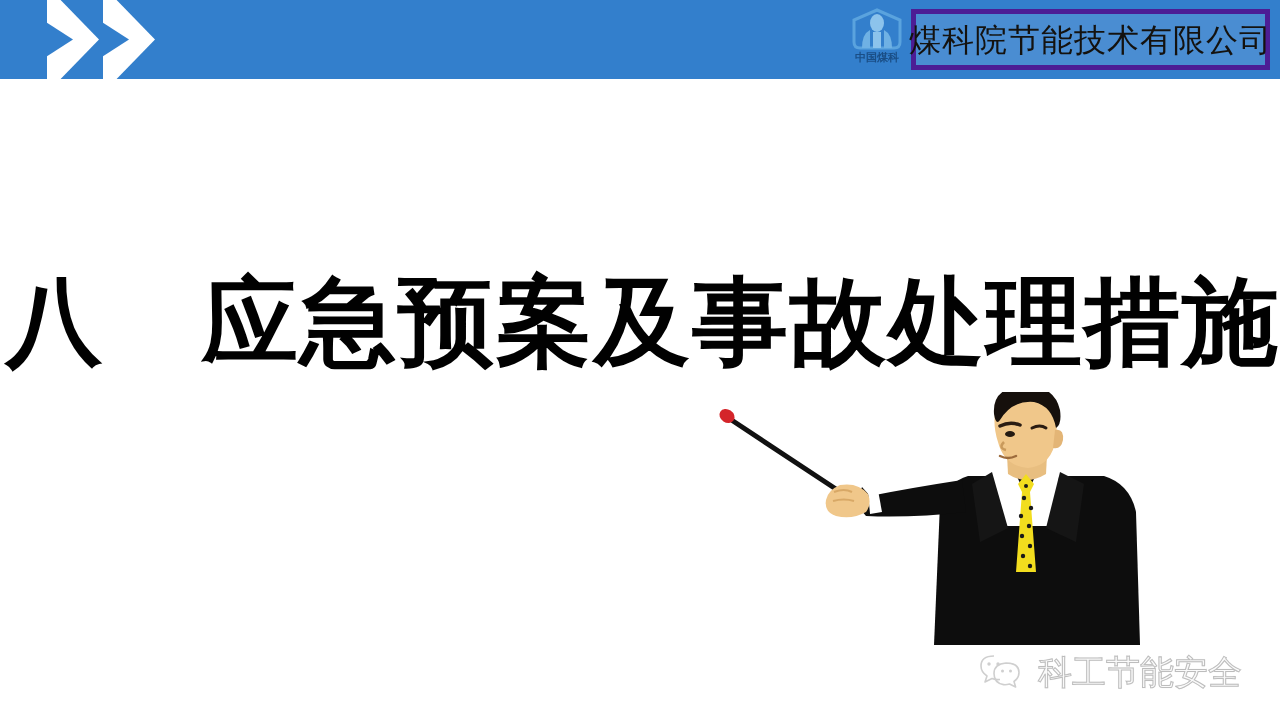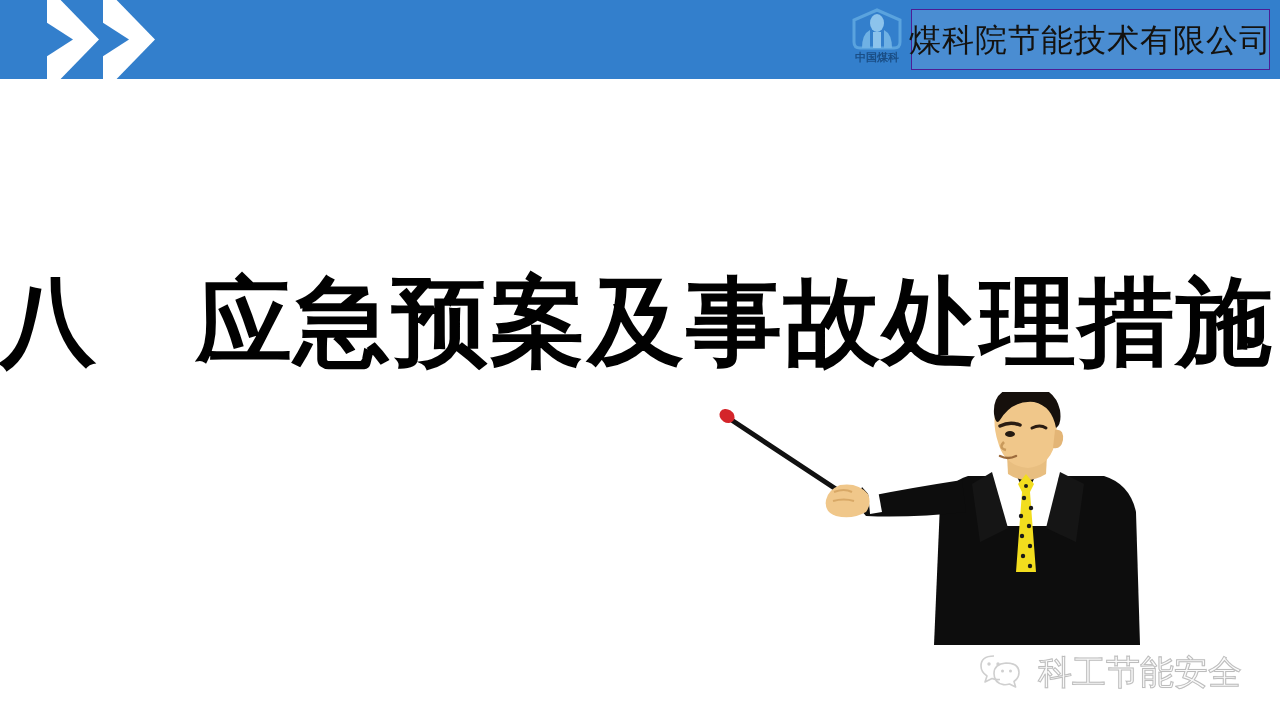--- a/index.html
+++ b/index.html
@@ -49,39 +49,40 @@
     color:#1A4E86;
     letter-spacing:0px;
     white-space:nowrap;
   }
 
   
   #company-box {
     position:absolute; left:911px; top:9px;
     width:359px; height:61px;
     background:#4A8DD2;
-    border:1px solid #4c1d95;
+    border:5px solid #4c1d95;
     display:flex;
     align-items:center;
     justify-content:center;
   }
   #company-name {
     font-family:"DejaVu Sans", sans-serif;
     font-size:32px;
     color:#14120F;
     letter-spacing:1px;
     white-space:nowrap;
     line-height:1;
   }
 
   
   #title-wrap {
     position:absolute; left:0; top:272px;
     width:1100px;
     text-align:right;
+    padding-left:6px;
   }
   #slide-title {
     font-family:"DejaVu Serif", serif;
     font-size:96px;
     font-weight:bold;
     color:#010101;
     line-height:1.05;
     letter-spacing:2px;
     white-space:pre;
   }

